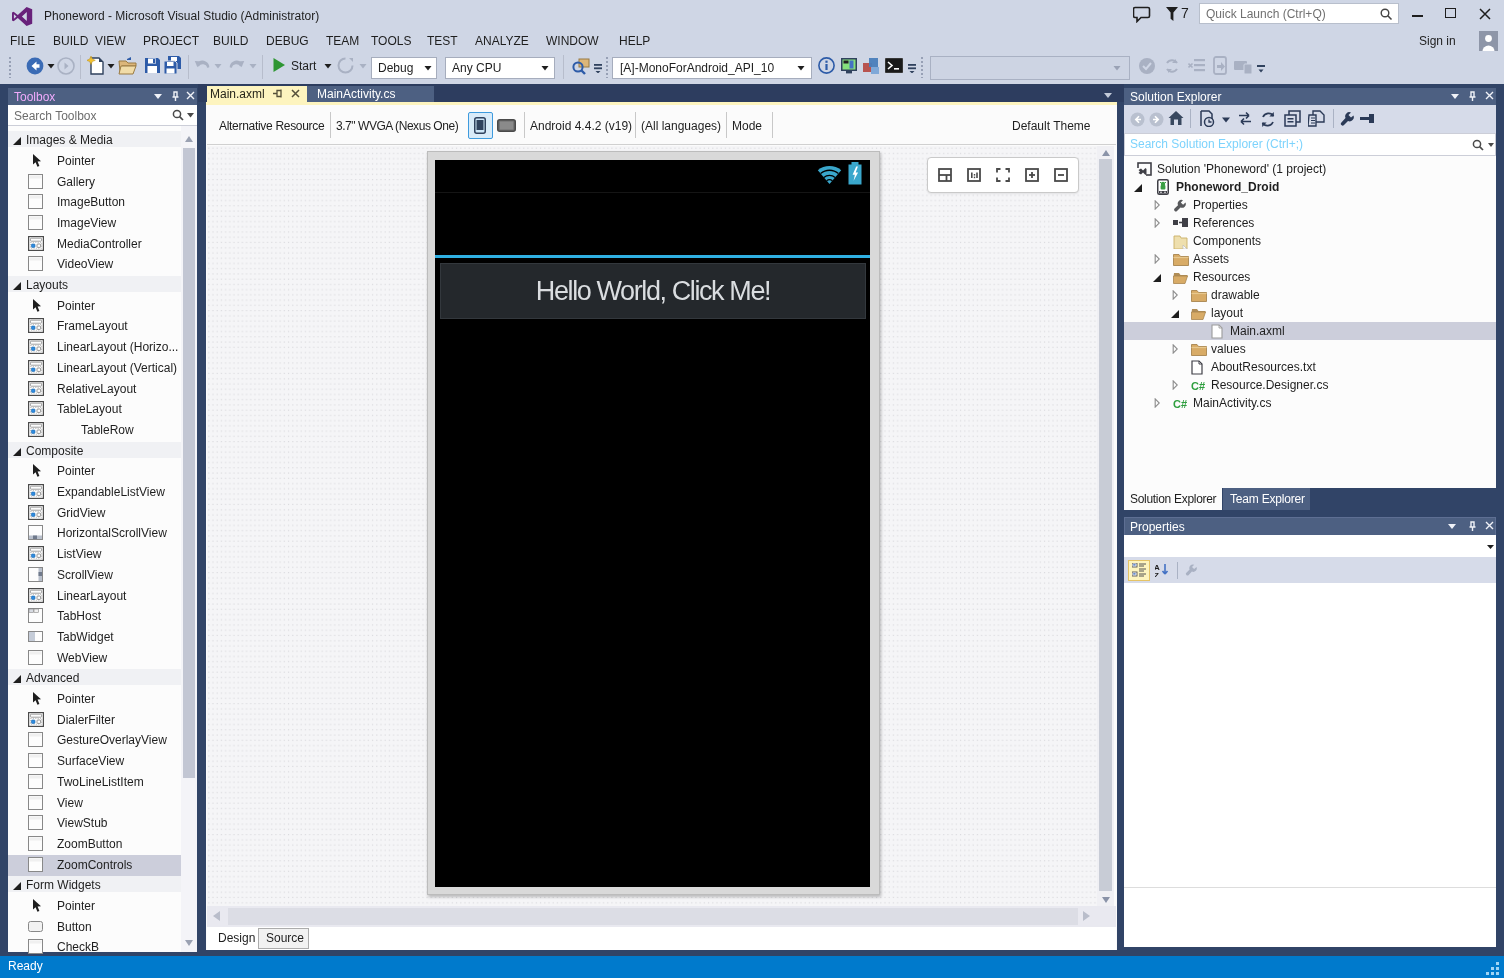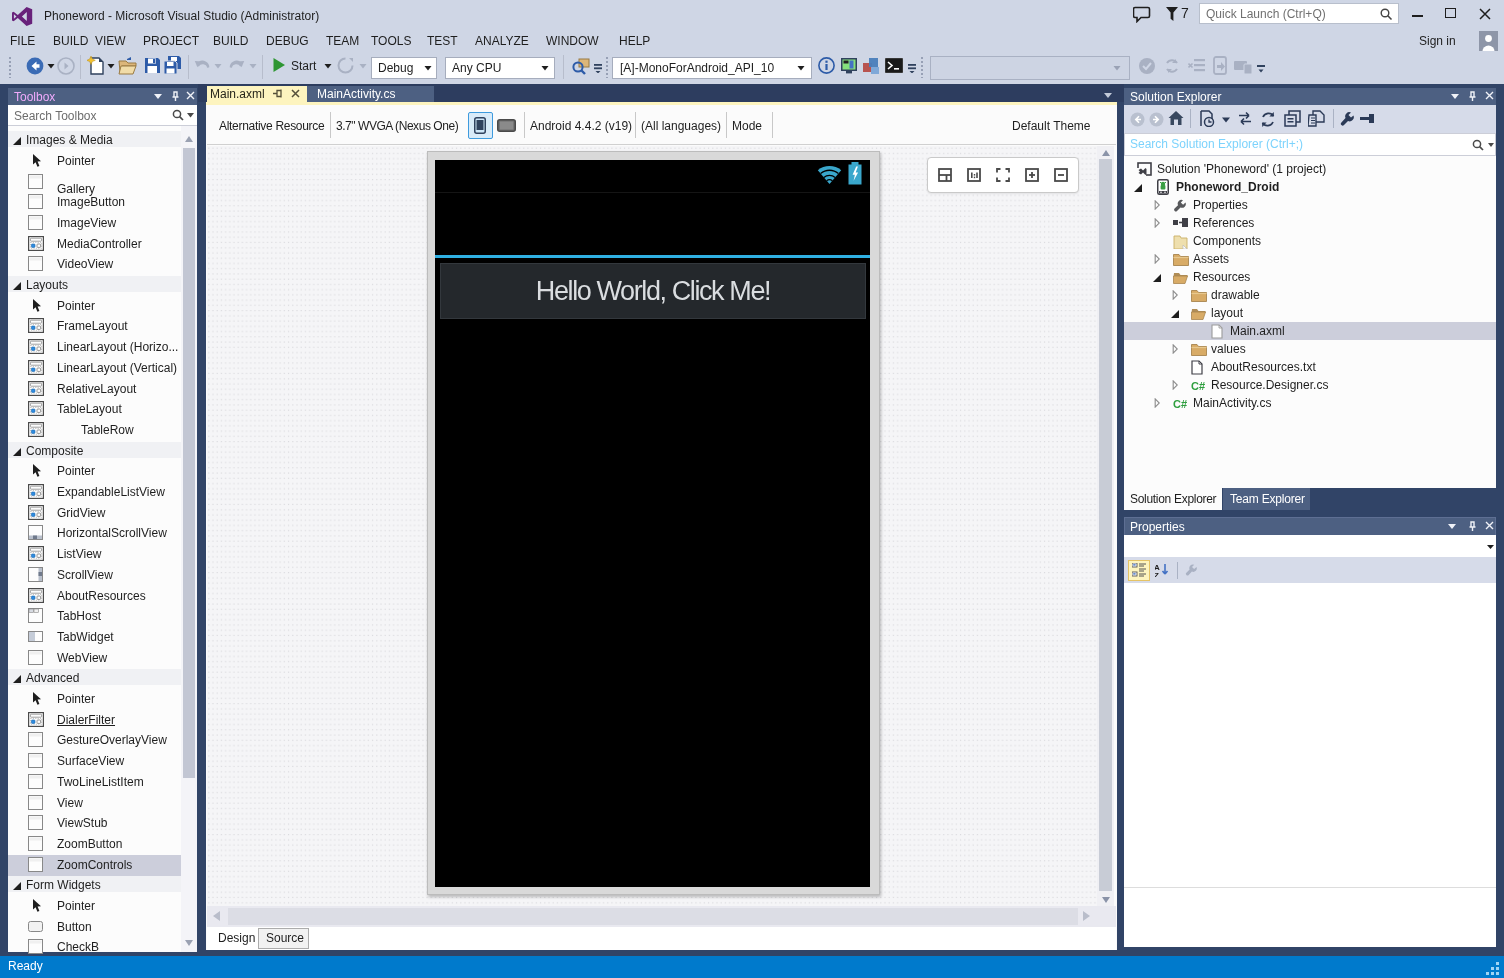--- a/index.html
+++ b/index.html
@@ -235,21 +235,21 @@
   </svg>
 <div class="lbl" style="left:26px;top:133px;">Images &amp; Media</div>
 <svg class="abs" style="left:32px;top:154px" width="10" height="14" viewBox="0 0 10 14">
     <path d="M1 0 L1 10.5 L3.6 8.3 L5.4 12.8 L7.4 11.9 L5.6 7.6 L9 7.2 Z" fill="#1e1e1e"></path>
   </svg>
 <div class="lbl" style="left:57px;top:154px;">Pointer</div>
 <svg class="abs" style="left:28px;top:174px" width="15" height="15" viewBox="0 0 15 15">
     <rect x="0.5" y="0.5" width="14" height="14" fill="#fdfdfd" stroke="#888" stroke-width="1"></rect>
     <rect x="1.5" y="1.5" width="12" height="3" fill="#f0f0f0"></rect>
   </svg>
-<div class="lbl" style="left:57px;top:182px;">Gallery</div>
+<div class="lbl" style="left:57px;top:175px;">Gallery</div>
 <svg class="abs" style="left:28px;top:194px" width="15" height="15" viewBox="0 0 15 15">
     <rect x="0.5" y="0.5" width="14" height="14" fill="#fdfdfd" stroke="#888" stroke-width="1"></rect>
     <rect x="1.5" y="1.5" width="12" height="3" fill="#f0f0f0"></rect>
   </svg>
 <div class="lbl" style="left:57px;top:195px;">ImageButton</div>
 <svg class="abs" style="left:28px;top:215px" width="15" height="15" viewBox="0 0 15 15">
     <rect x="0.5" y="0.5" width="14" height="14" fill="#fdfdfd" stroke="#888" stroke-width="1"></rect>
     <rect x="1.5" y="1.5" width="12" height="3" fill="#f0f0f0"></rect>
   </svg>
 <div class="lbl" style="left:57px;top:216px;">ImageView</div>
@@ -368,21 +368,21 @@
     <rect x="10.5" y="5" width="3.5" height="4" fill="#707a8c"></rect>
   </svg>
 <div class="lbl" style="left:57px;top:568px;">ScrollView</div>
 <svg class="abs" style="left:28px;top:588px" width="16" height="15" viewBox="0 0 16 15">
     <rect x="0.6" y="0.6" width="14.8" height="13.8" fill="#fff" stroke="#4b4b4b" stroke-width="1.2"></rect>
 <rect x="2.4" y="2.2" width="11.2" height="3" rx="0.8" fill="#fdfdfd" stroke="#8a8a8a" stroke-width="0.8"></rect>
 <rect x="2.4" y="6.4" width="11.2" height="5.8" fill="none" stroke="#a0a0a0" stroke-width="0.7" stroke-dasharray="1.2 1.2"></rect>
 <rect x="3.4" y="8" width="3.6" height="3.4" rx="0.8" fill="#2f8ce0" stroke="#1765ab" stroke-width="0.6"></rect>
 <rect x="9" y="8" width="3.6" height="3.4" rx="0.8" fill="#fff" stroke="#7a7a7a" stroke-width="0.8"></rect>
   </svg>
-<div class="lbl" style="left:57px;top:589px;">AboutResources</div>
+<div class="lbl" style="left:57px;top:589px;">LinearLayout</div>
 <svg class="abs" style="left:28px;top:608px" width="15" height="15" viewBox="0 0 15 15">
     <rect x="0.5" y="0.5" width="14" height="14" fill="#fdfdfd" stroke="#888"></rect>
     <rect x="1" y="1" width="4.5" height="3.5" fill="#d7dbe2" stroke="#888" stroke-width="0.6"></rect>
     <rect x="6" y="1" width="4.5" height="3.5" fill="#f0f0f0" stroke="#888" stroke-width="0.6"></rect>
   </svg>
 <div class="lbl" style="left:57px;top:609px;">TabHost</div>
 <svg class="abs" style="left:28px;top:631px" width="15" height="11" viewBox="0 0 15 11">
     <rect x="0.5" y="0.5" width="14" height="10" fill="#fdfdfd" stroke="#888"></rect>
     <rect x="1" y="1" width="6" height="9" fill="#c5ccd8"></rect>
   </svg>
@@ -401,21 +401,21 @@
     <path d="M1 0 L1 10.5 L3.6 8.3 L5.4 12.8 L7.4 11.9 L5.6 7.6 L9 7.2 Z" fill="#1e1e1e"></path>
   </svg>
 <div class="lbl" style="left:57px;top:692px;">Pointer</div>
 <svg class="abs" style="left:28px;top:712px" width="16" height="15" viewBox="0 0 16 15">
     <rect x="0.6" y="0.6" width="14.8" height="13.8" fill="#fff" stroke="#4b4b4b" stroke-width="1.2"></rect>
 <rect x="2.4" y="2.2" width="11.2" height="3" rx="0.8" fill="#fdfdfd" stroke="#8a8a8a" stroke-width="0.8"></rect>
 <rect x="2.4" y="6.4" width="11.2" height="5.8" fill="none" stroke="#a0a0a0" stroke-width="0.7" stroke-dasharray="1.2 1.2"></rect>
 <rect x="3.4" y="8" width="3.6" height="3.4" rx="0.8" fill="#2f8ce0" stroke="#1765ab" stroke-width="0.6"></rect>
 <rect x="9" y="8" width="3.6" height="3.4" rx="0.8" fill="#fff" stroke="#7a7a7a" stroke-width="0.8"></rect>
   </svg>
-<div class="lbl" style="left:57px;top:713px;text-decoration:underline;">DialerFilter</div>
+<div class="lbl" style="left:57px;top:713px;">DialerFilter</div>
 <svg class="abs" style="left:28px;top:732px" width="15" height="15" viewBox="0 0 15 15">
     <rect x="0.5" y="0.5" width="14" height="14" fill="#fdfdfd" stroke="#888" stroke-width="1"></rect>
     <rect x="1.5" y="1.5" width="12" height="3" fill="#f0f0f0"></rect>
   </svg>
 <div class="lbl" style="left:57px;top:733px;">GestureOverlayView</div>
 <svg class="abs" style="left:28px;top:753px" width="15" height="15" viewBox="0 0 15 15">
     <rect x="0.5" y="0.5" width="14" height="14" fill="#fdfdfd" stroke="#888" stroke-width="1"></rect>
     <rect x="1.5" y="1.5" width="12" height="3" fill="#f0f0f0"></rect>
   </svg>
 <div class="lbl" style="left:57px;top:754px;">SurfaceView</div>

